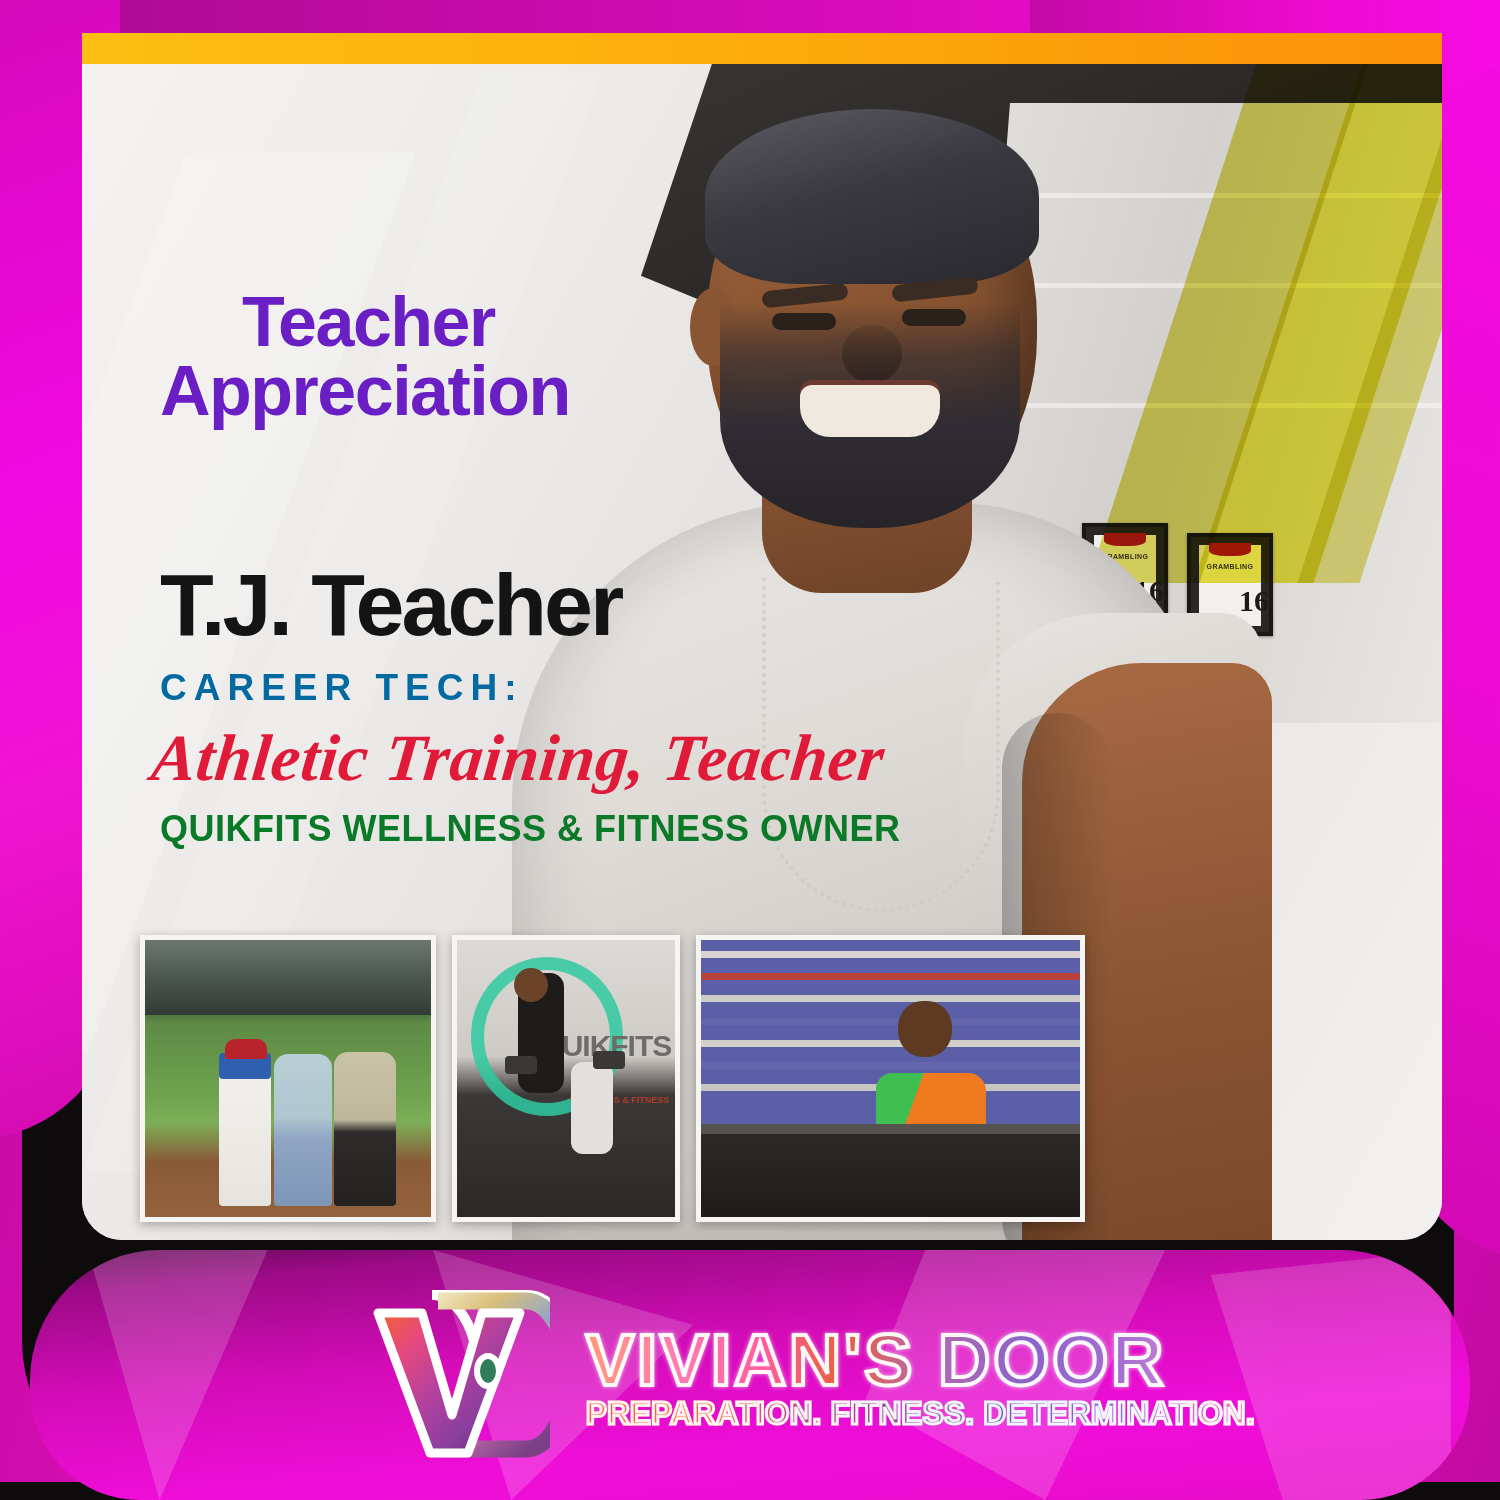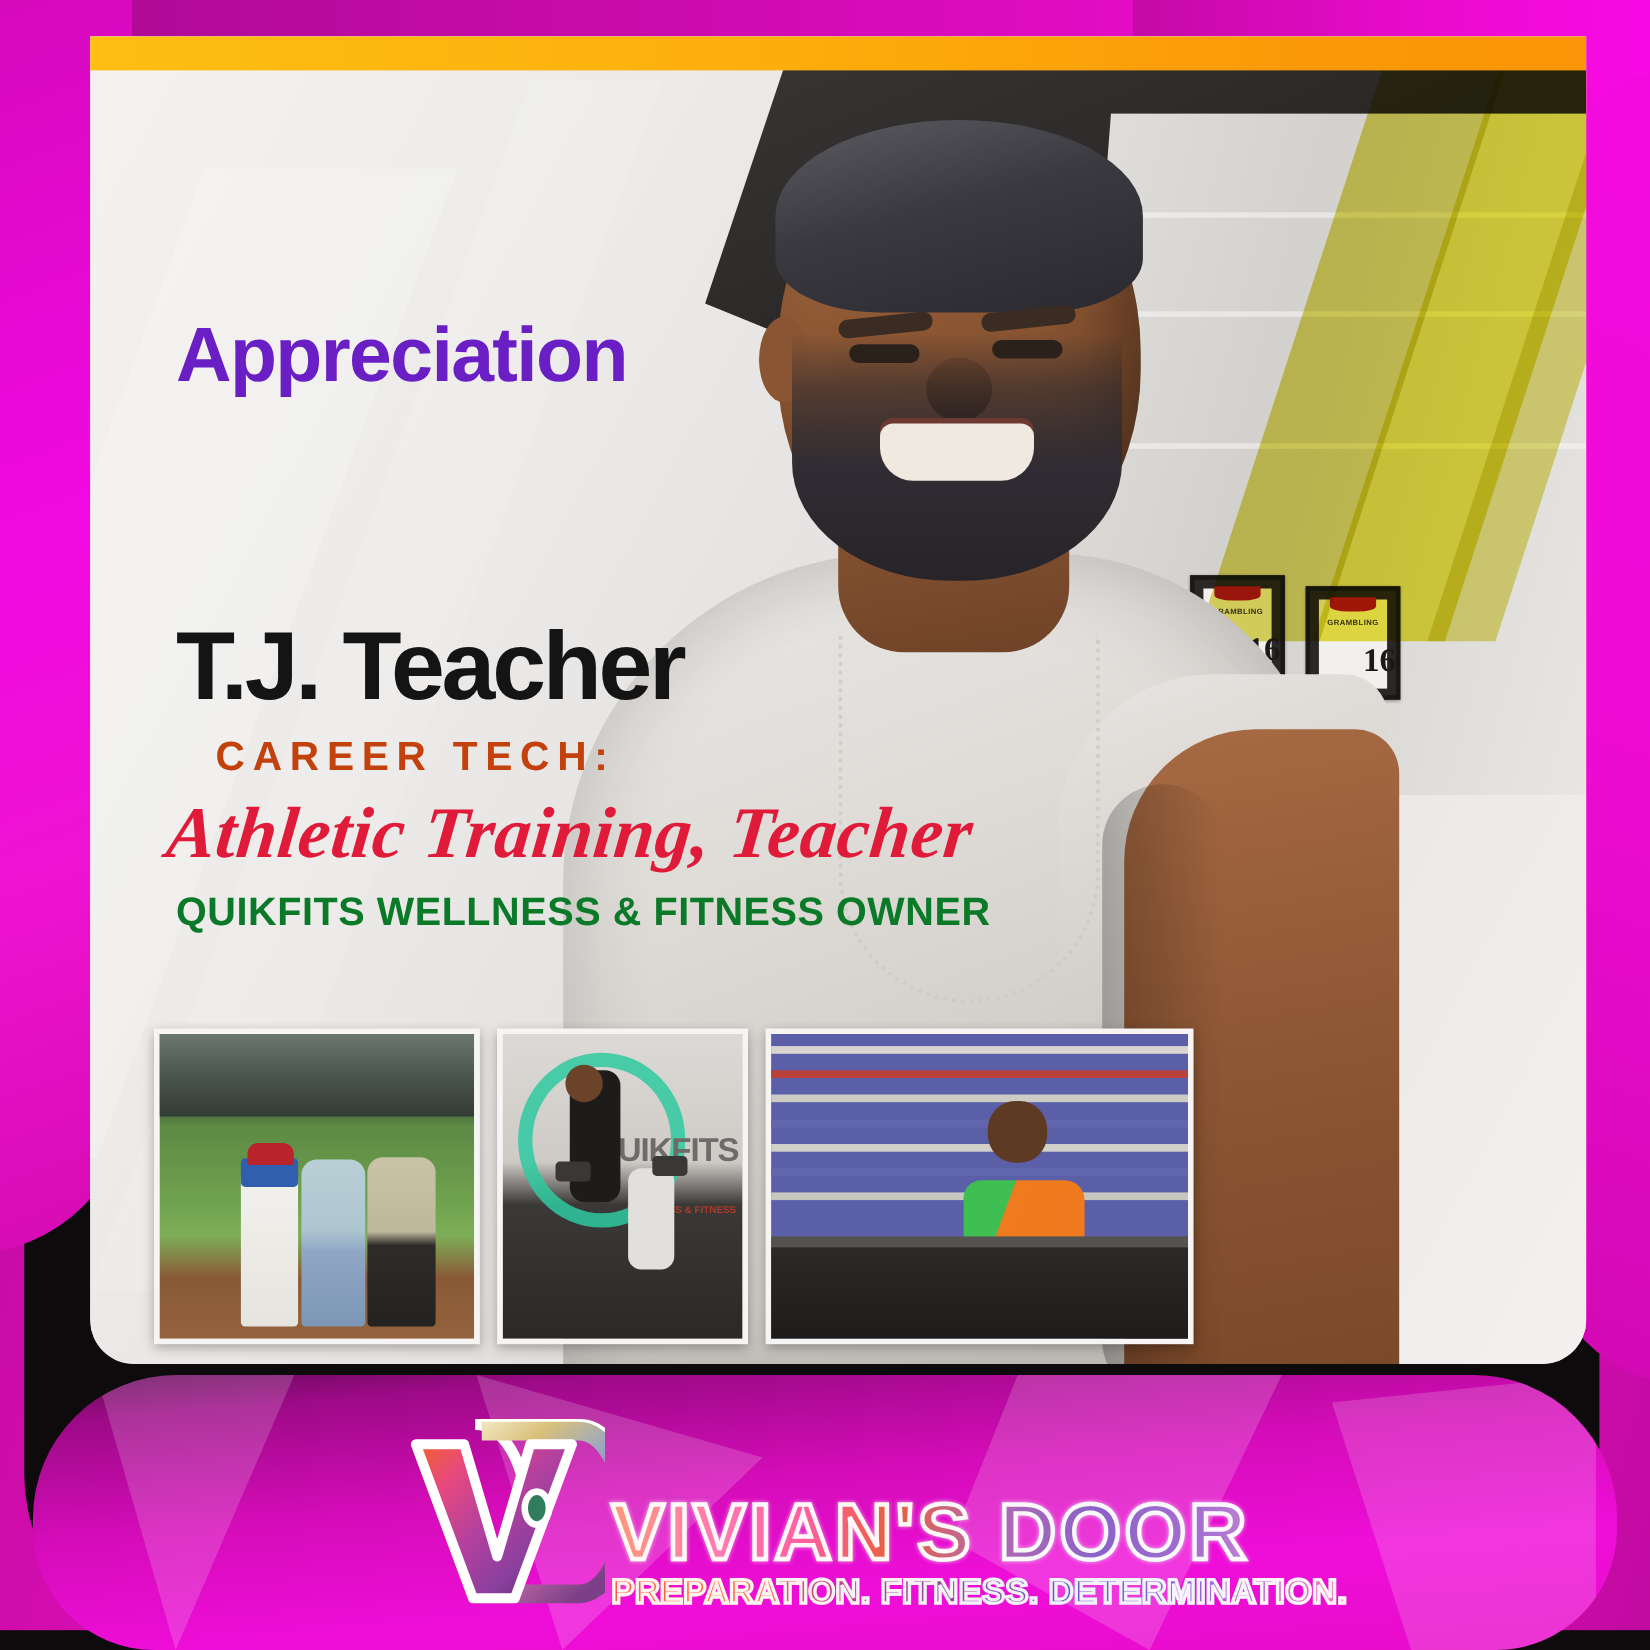--- a/index.html
+++ b/index.html
@@ -175,21 +175,21 @@
   .h1 .ln2{margin-left:-82px;}
   .h1 .ln3{margin-left:24px;}
   .name{
     position:absolute;left:78px;top:528px;z-index:12;
     font:700 88px/1 "Liberation Sans",sans-serif;
     color:#141414;letter-spacing:-3px;
   }
   .career{
     position:absolute;left:78px;top:636px;z-index:12;
     font:700 37px/1 "Liberation Sans",sans-serif;
-    color:#c2410c;letter-spacing:7px;margin-left:36px;
+    color:#0369a1;letter-spacing:7px;
   }
   .script{
     position:absolute;left:70px;top:692px;z-index:12;
     font:italic 700 66px/1 "Liberation Serif",serif;
     color:#e01b3a;letter-spacing:.5px;transform:skewX(-6deg);
   }
   .owner{
     position:absolute;left:78px;top:778px;z-index:12;
     font:700 36px/1 "Liberation Sans",sans-serif;
     color:#0b7a28;letter-spacing:.5px;
@@ -214,21 +214,21 @@
   .greenlogo{position:absolute;left:6%;top:6%;width:58%;height:48%;border:13px solid #2fc9a0;border-radius:50%;opacity:.85;}
 
   
   .p3{position:absolute;inset:0;background:#5a5fa8;}
   .bleach{position:absolute;left:0;width:100%;height:7px;}
   .fence{position:absolute;left:0;bottom:0;width:100%;height:30%;background:linear-gradient(180deg,#2b2a28 0%,#1d1c1b 100%);}
   .rail{position:absolute;left:0;bottom:29%;width:100%;height:13px;background:#55534f;}
 
   
   .footer{position:absolute;left:0;bottom:0;width:1500px;height:250px;z-index:20;}
-  .logo-wrap{position:absolute;left:360px;bottom:38px;display:flex;align-items:flex-end;gap:6px;}
+  .logo-wrap{position:absolute;left:360px;bottom:38px;display:flex;align-items:center;gap:36px;}
   .vd{position:relative;width:190px;height:175px;}
   .vd svg{position:absolute;left:0;top:0;}
   .brand{position:relative;padding-top:4px;}
   .brandname{
     font:700 72px/1 "Liberation Sans",sans-serif;
     letter-spacing:3px;
     background:linear-gradient(90deg,#ff9a7a 0%,#ff7bb0 14%,#ff5fa0 26%,#e8613f 38%,#b06ab0 52%,#8a63c6 66%,#a56fd0 80%,#f0a6d6 100%);
     -webkit-background-clip:text;background-clip:text;color:transparent;
     -webkit-text-stroke:4px rgba(255,255,255,.95);
     paint-order:stroke fill;
@@ -306,20 +306,21 @@
       <div class="brow" style="left:430px;top:208px;"></div>
       <div class="eye" style="left:310px;top:240px;"></div>
       <div class="eye" style="left:440px;top:236px;"></div>
       <div class="nose"></div>
       <div class="mouth"></div>
       <div class="chain"></div>
     </div>
 
     <div class="tx">
       <div class="h1">
+        <span class="ln ln1">Teacher</span>
         <span class="ln ln2">Appreciation</span>
       </div>
     </div>
 
     <div class="name">T.J. Teacher</div>
     <div class="career">CAREER TECH:</div>
     <div class="script">Athletic Training, Teacher</div>
     <div class="owner">QUIKFITS WELLNESS &amp; FITNESS OWNER</div>
 
     <div class="strip">

